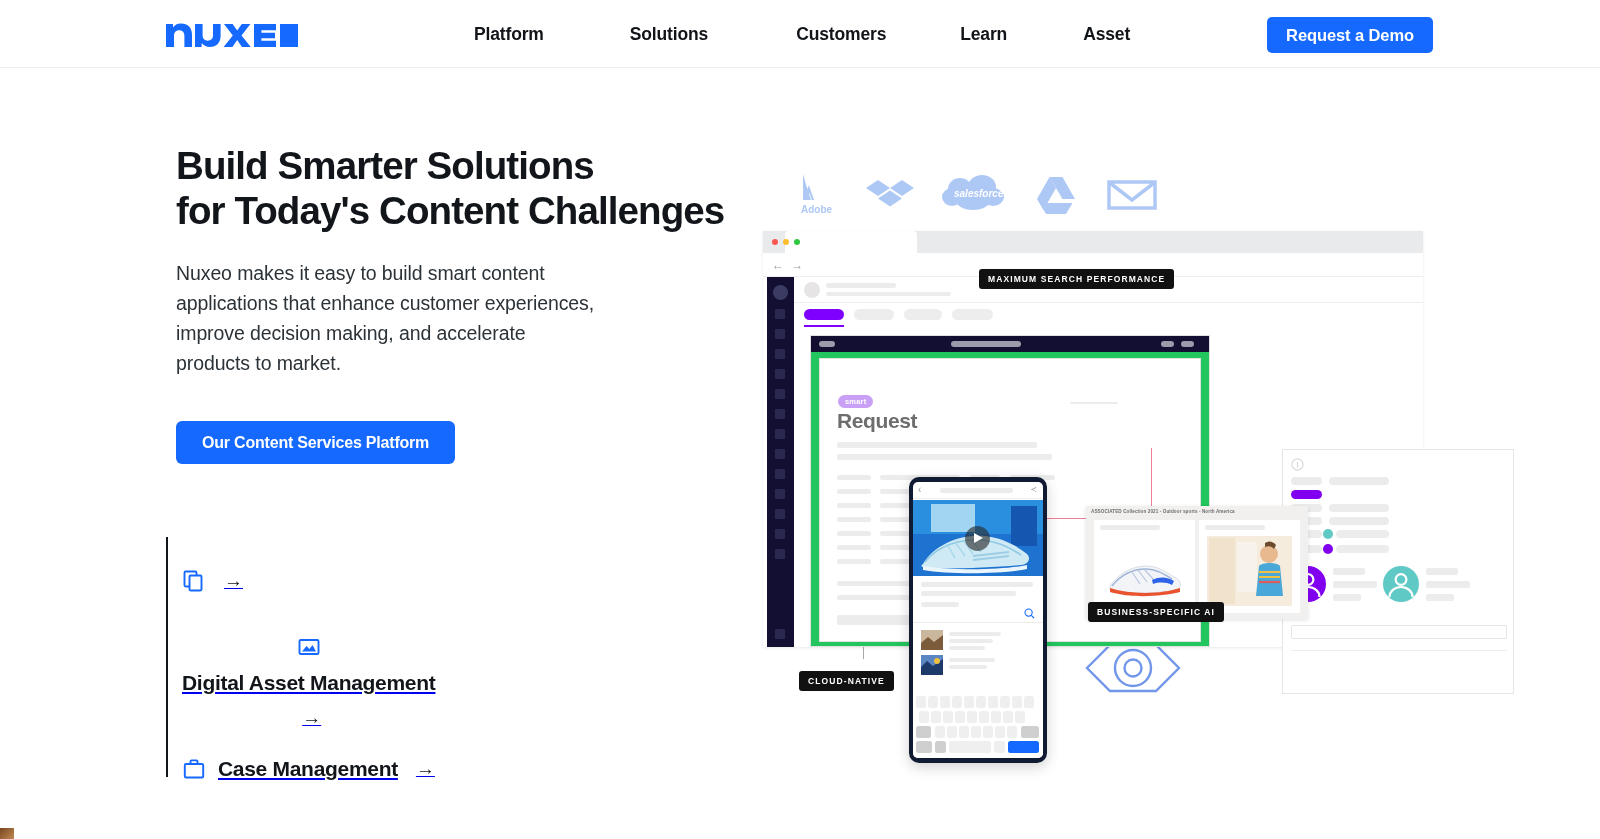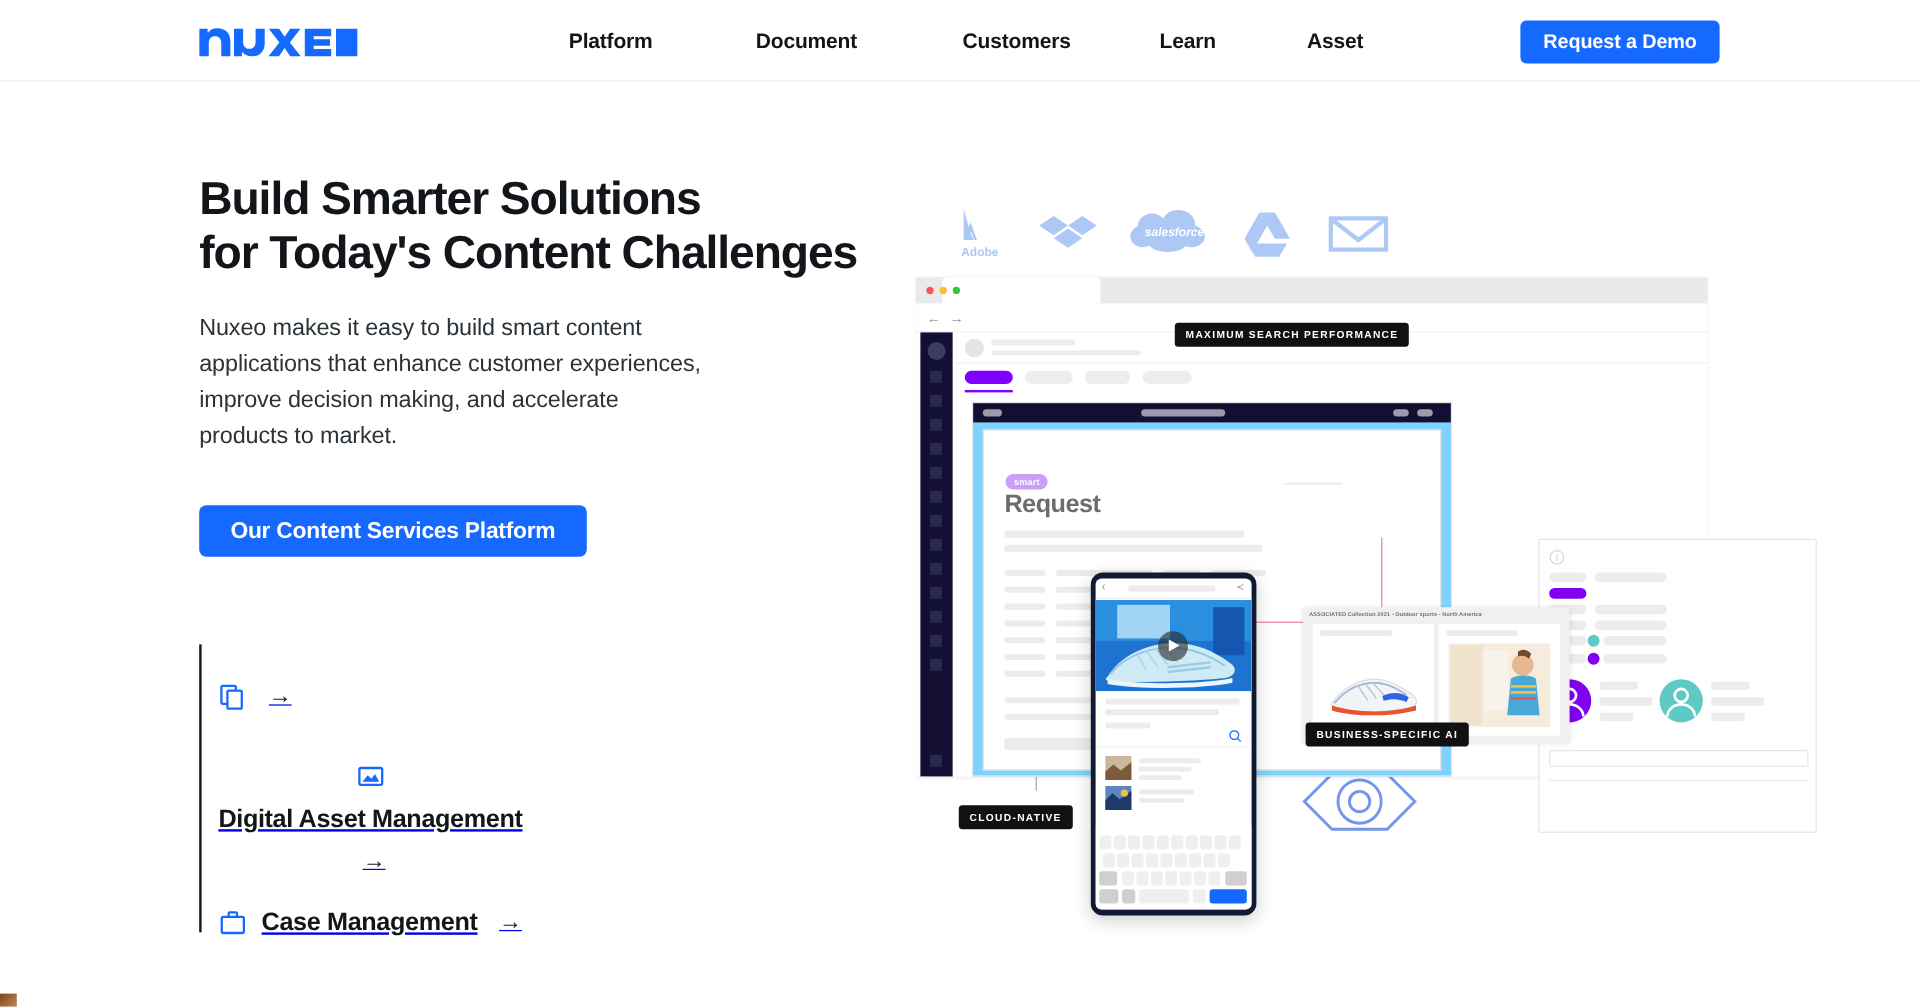--- a/index.html
+++ b/index.html
@@ -34,36 +34,36 @@
   .demo-btn {
     position: absolute; right: 167px; top: 17px;
     background: #1569ff; color: #fff;
     font-size: 16.5px; font-weight: 700; letter-spacing: -0.1px;
     border: none; border-radius: 5px;
     padding: 0 19px; height: 36px; line-height: 36px;
     cursor: pointer; white-space: nowrap;
   }
 
   
-  .hero-left { position: absolute; left: 166px; top: 143px; width: 560px; }
+  .hero-left { position: absolute; left: 176px; top: 143px; width: 560px; }
   .hero-title {
     font-size: 38.5px; font-weight: 700; color: #12161a;
     line-height: 45px; letter-spacing: -0.9px;
     white-space: pre-line;
   }
   .hero-sub {
     margin-top: 25px;
     font-size: 19.5px; color: #2c3338; line-height: 30px;
     letter-spacing: -0.1px; white-space: pre-line; max-width: 420px;
   }
   .hero-cta {
     margin-top: 43px;
     display: inline-block;
     background: #1569ff; color: #fff;
-    font-size: 19px; font-weight: 700; letter-spacing: -0.2px;
+    font-size: 16px; font-weight: 700; letter-spacing: -0.2px;
     border: none; border-radius: 6px;
     padding: 0 26px; height: 43px; line-height: 43px;
     cursor: pointer;
   }
 
   
   .features {
     position: absolute; left: 166px; top: 537px;
     border-left: 2px solid #12161a;
     padding-left: 14px;
@@ -128,21 +128,21 @@
   .app-head { position: absolute; left: 0; top: 0; width: 629px; height: 26px; border-bottom: 1px solid #eee; }
   .app-head-av { position: absolute; left: 10px; top: 5px; width: 16px; height: 16px; border-radius:50%; background:#e6e4e4; }
   .ph { position: absolute; background: #ececec; border-radius: 2px; }
   .tabs-row { position: absolute; left: 10px; top: 32px; display: flex; gap: 10px; align-items:center; }
   .tab-pill { height: 11px; border-radius: 6px; background: #ededed; }
   .tab-pill.active { background: #8000ff; width: 40px; }
   .tab-underline { position:absolute; left:10px; top:48px; width:40px; height:2px; background:#8000ff; }
 
   .doc-card {
     position: absolute; left: 16px; top: 58px; width: 400px; height: 312px;
-    background: #7dd3fc; border: 1px solid #e2e1e0;
+    background: #22c55e; border: 1px solid #e2e1e0;
   }
   .doc-topbar { position:absolute; left:0; top:0; width:398px; height:16px; background:#130f33; }
   .doc-topbar .pill { position:absolute; top:5px; height:6px; border-radius:3px; background:#9b9bab; }
   .doc-body { position:absolute; left:8px; top:22px; width:382px; height:284px; background:#fff; border:1px solid #e2e1e0; }
   .smart-pill {
     position: absolute; left: 18px; top: 36px;
     background: #c9a0f5; color: #fff;
     font-size: 7.5px; font-weight: 700; letter-spacing: .2px;
     border-radius: 8px; padding: 2px 7px;
   }
@@ -230,21 +230,21 @@
 
           <path d="M88 7 h22 v6.2 H95.4 v2.6 H109 v5.4 H95.4 v2.6 H110 V30 H88 Z"></path>
 
           <path d="M114 7 h18 v23 h-18 Z M120.6 13.6 h4.8 v9.8 h-4.8 Z"></path>
         </g>
       </svg>
     </a>
 
     <nav class="nav">
       <span class="nav-item">Platform</span>
-      <span class="nav-item">Document</span>
+      <span class="nav-item">Solutions</span>
       <span class="nav-item">Customers</span>
       <span class="nav-item">Learn</span>
       <span class="nav-item">Asset</span>
     </nav>
 
     <button class="demo-btn">Request a Demo</button>
   </div>
 
   <div class="hero-left">
     <h1 class="hero-title">Build Smarter Solutions

